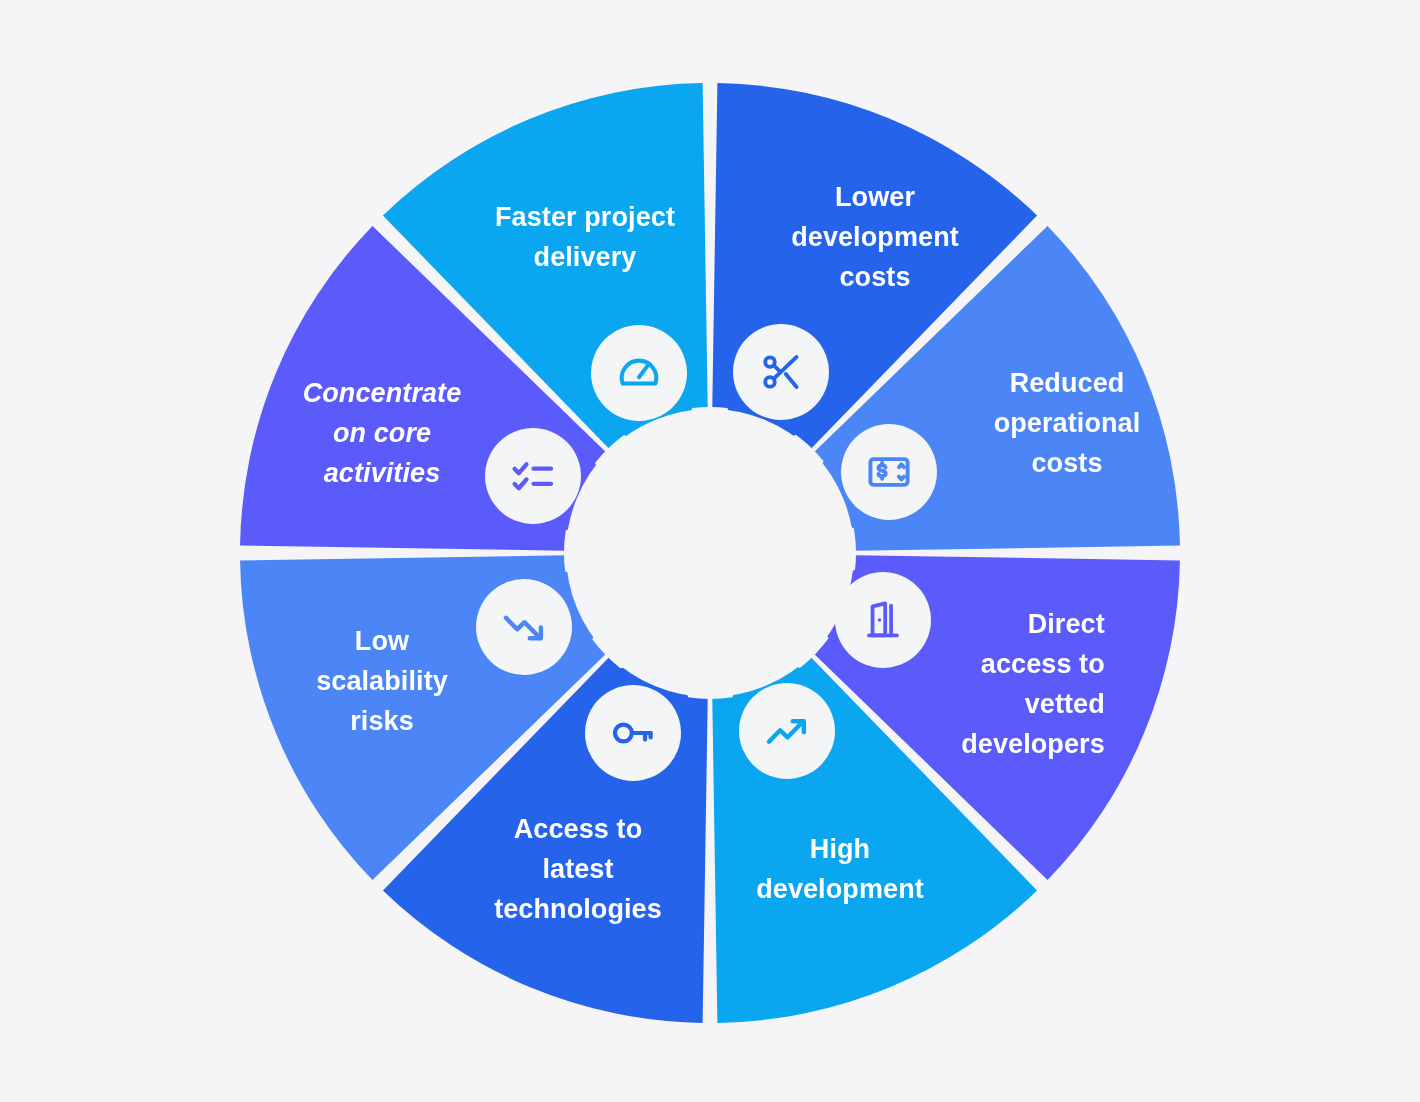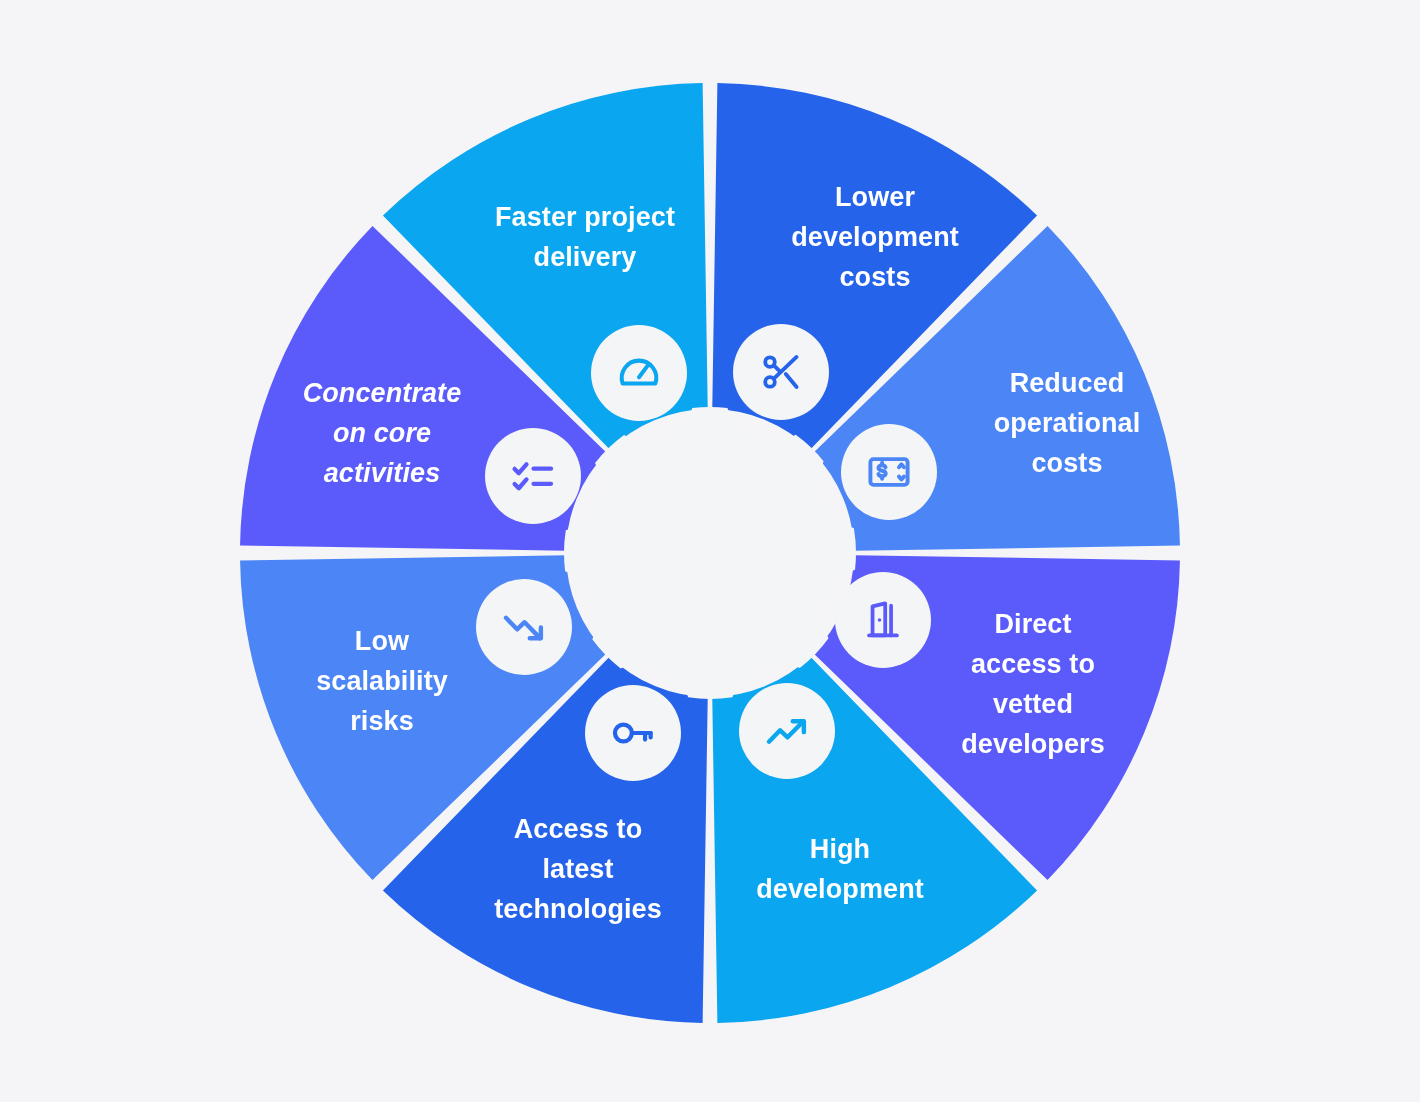--- a/index.html
+++ b/index.html
@@ -52,21 +52,21 @@
     <path id="hub" fill="#f4f5f7" d="M 727.4333669041758 408.0445664406319 A 48 48 0 0 0 795.7730179027333 434.85183285443065 A 146 146 0 0 1 823.6108467671122 461.3017148641277 A 48 48 0 0 0 853.8752201439315 528.1822436845061 A 146 146 0 0 1 855.0294751627739 569.8062885257384 A 48 48 0 0 0 828.5180204760484 638.2612386869847 A 146 146 0 0 1 799.7922503887055 668.1232025706895 A 48 48 0 0 0 732.416659668376 697.2688232755511 A 146 146 0 0 1 688.168665645534 697.3585565191877 A 48 48 0 0 0 620.6754171772074 668.4864446744035 A 146 146 0 0 1 592.2675261898614 639.3427160248334 A 48 48 0 0 0 565.1304670572257 571.1333511779383 A 146 146 0 0 1 565.7775906109479 530.2866420356512 A 48 48 0 0 0 595.0617341275929 462.97114330258404 A 146 146 0 0 1 624.0041608432907 435.0139175676496 A 48 48 0 0 0 692.2930983819216 408.07772553852294 A 146 146 0 0 1 727.4333669041758 408.0445664406319 Z"></path>
   </svg>
 
   <div id="labels">
       <div class="seg-label" style="left: 875px; top: 237px;">Lower
 development
 costs</div>
       <div class="seg-label" style="left: 1067px; top: 423px;">Reduced
 operational
 costs</div>
-      <div class="seg-label" style="left: 1033px; top: 684px;">Direct
+      <div class="seg-label" style="left: 1033px; top: 684px; text-align: right;">Direct
 access to
 vetted
 developers</div>
       <div class="seg-label" style="left: 840px; top: 869px;">High
 development</div>
       <div class="seg-label" style="left: 578px; top: 869px;">Access to
 latest
 technologies</div>
       <div class="seg-label" style="left: 382px; top: 681px;">Low
 scalability

